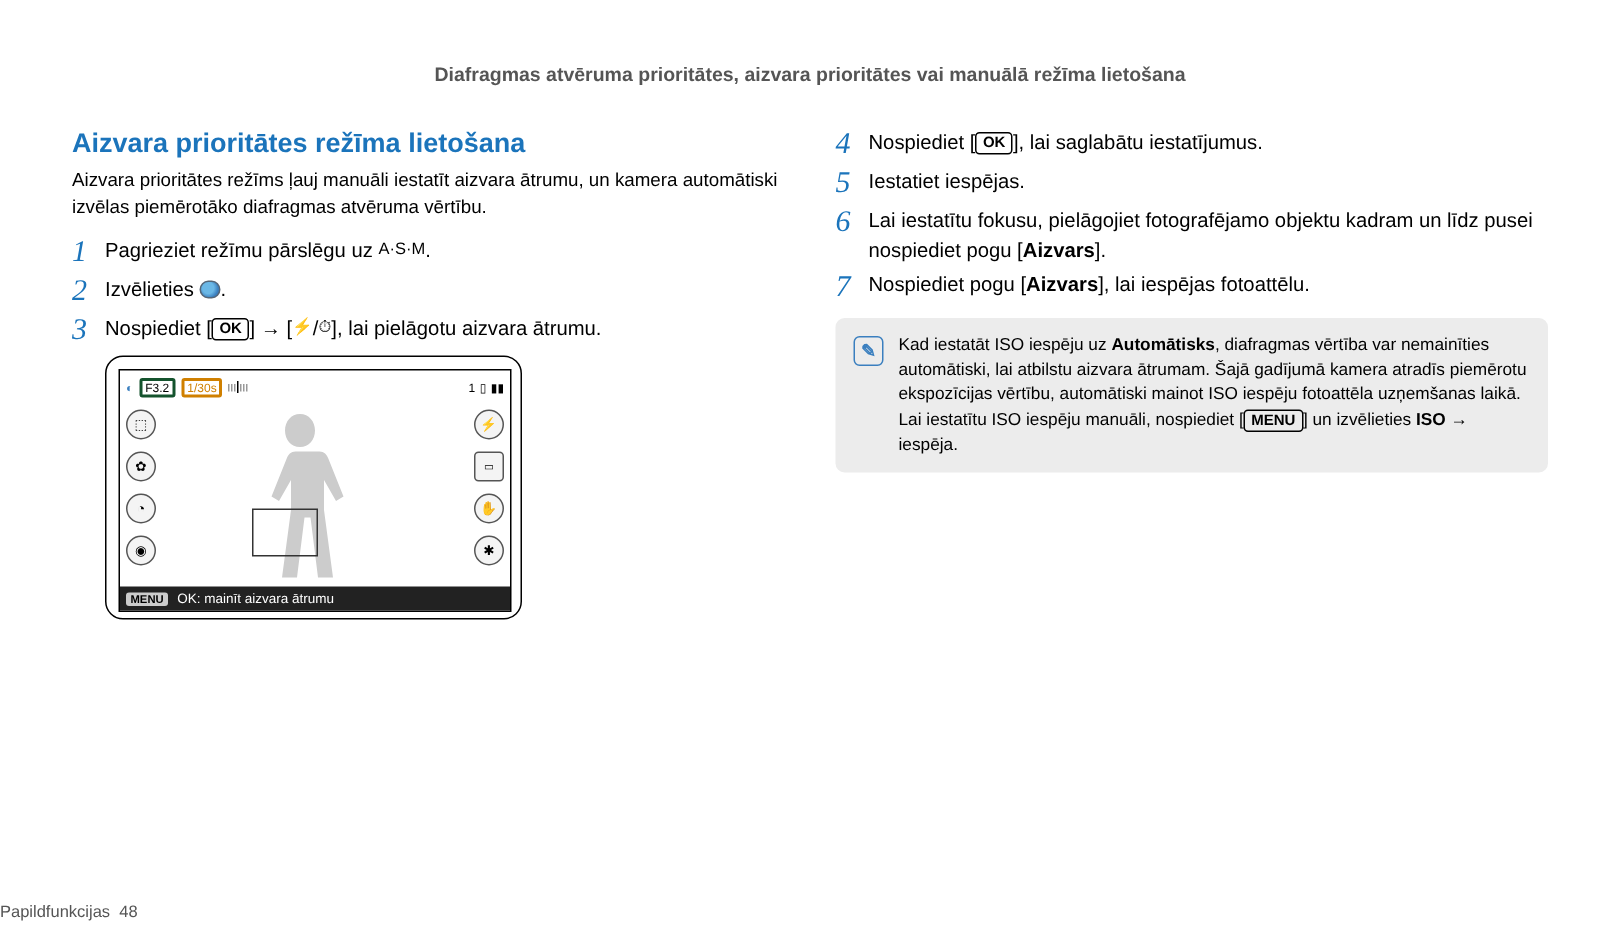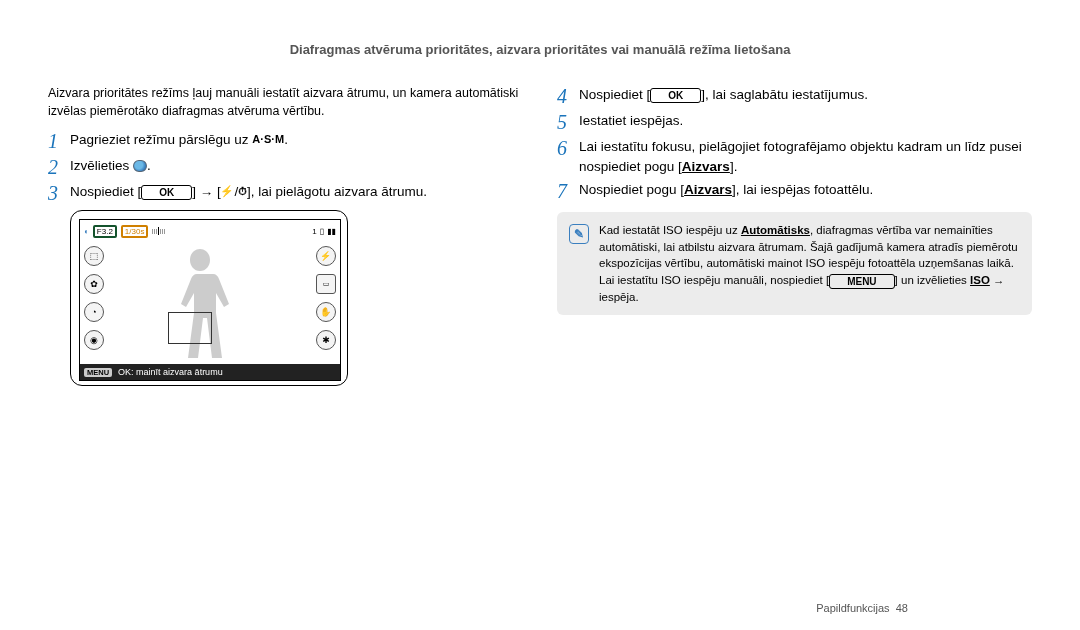--- a/index.html
+++ b/index.html
@@ -90,36 +90,36 @@
     color: #3a7fbf;
     font-size: 12px;
     font-weight: bold;
     flex-shrink: 0;
     margin-top: 2px;
   }
   .note-text {
     font-size: 11.5px;
     line-height: 1.45;
   }
-  .bold { font-weight: bold; text-decoration: underline; }
+  .bold { font-weight: bold; }
   .glyph {
     display: inline-block;
     border: 1.2px solid #000;
     border-radius: 3px;
-    padding: 0 17px;
+    padding: 0 4px;
     font-size: 10px;
     font-weight: bold;
     vertical-align: middle;
     line-height: 1.3;
     font-family: Arial, sans-serif;
   }
   .glyph-noborder {
     display: inline-block;
     font-size: 11px;
-    font-weight: bold;
+    font-weight: normal;
     vertical-align: middle;
   }
   .tiny-icon {
     display:inline-block;
     width:13px;height:11px;
     background:#444;
     border-radius:2px;
     vertical-align:middle;
   }
   .tiny-circle {
@@ -204,35 +204,36 @@
     font-size:7.5px;
     padding:0 3px;
     border-radius:2px;
     font-weight:bold;
   }
   .footer {
     position: absolute;
     bottom: 16px;
     width: 908px;
     left:0;
-    text-align: right;
+    text-align: left;
     font-size: 11px;
     color: #555;
     margin-top: 20px;
   }
 </style>
 </head>
 <body>
 
 <div class="page">
   <div class="breadcrumb">Diafragmas atvēruma prioritātes, aizvara prioritātes vai manuālā režīma lietošana</div>
 
   <div class="cols">
 
     <div class="col">
+      <div class="section-title">Aizvara prioritātes režīma lietošana</div>
       <div class="intro">Aizvara prioritātes režīms ļauj manuāli iestatīt aizvara ātrumu, un kamera automātiski izvēlas piemērotāko diafragmas atvēruma vērtību.</div>
 
       <div class="step">
         <div class="step-num">1</div>
         <div class="step-body">
           <span>Pagrieziet režīmu pārslēgu uz </span><span class="glyph-noborder">A·S·M</span><span>.</span>
         </div>
       </div>
 
       <div class="step">

